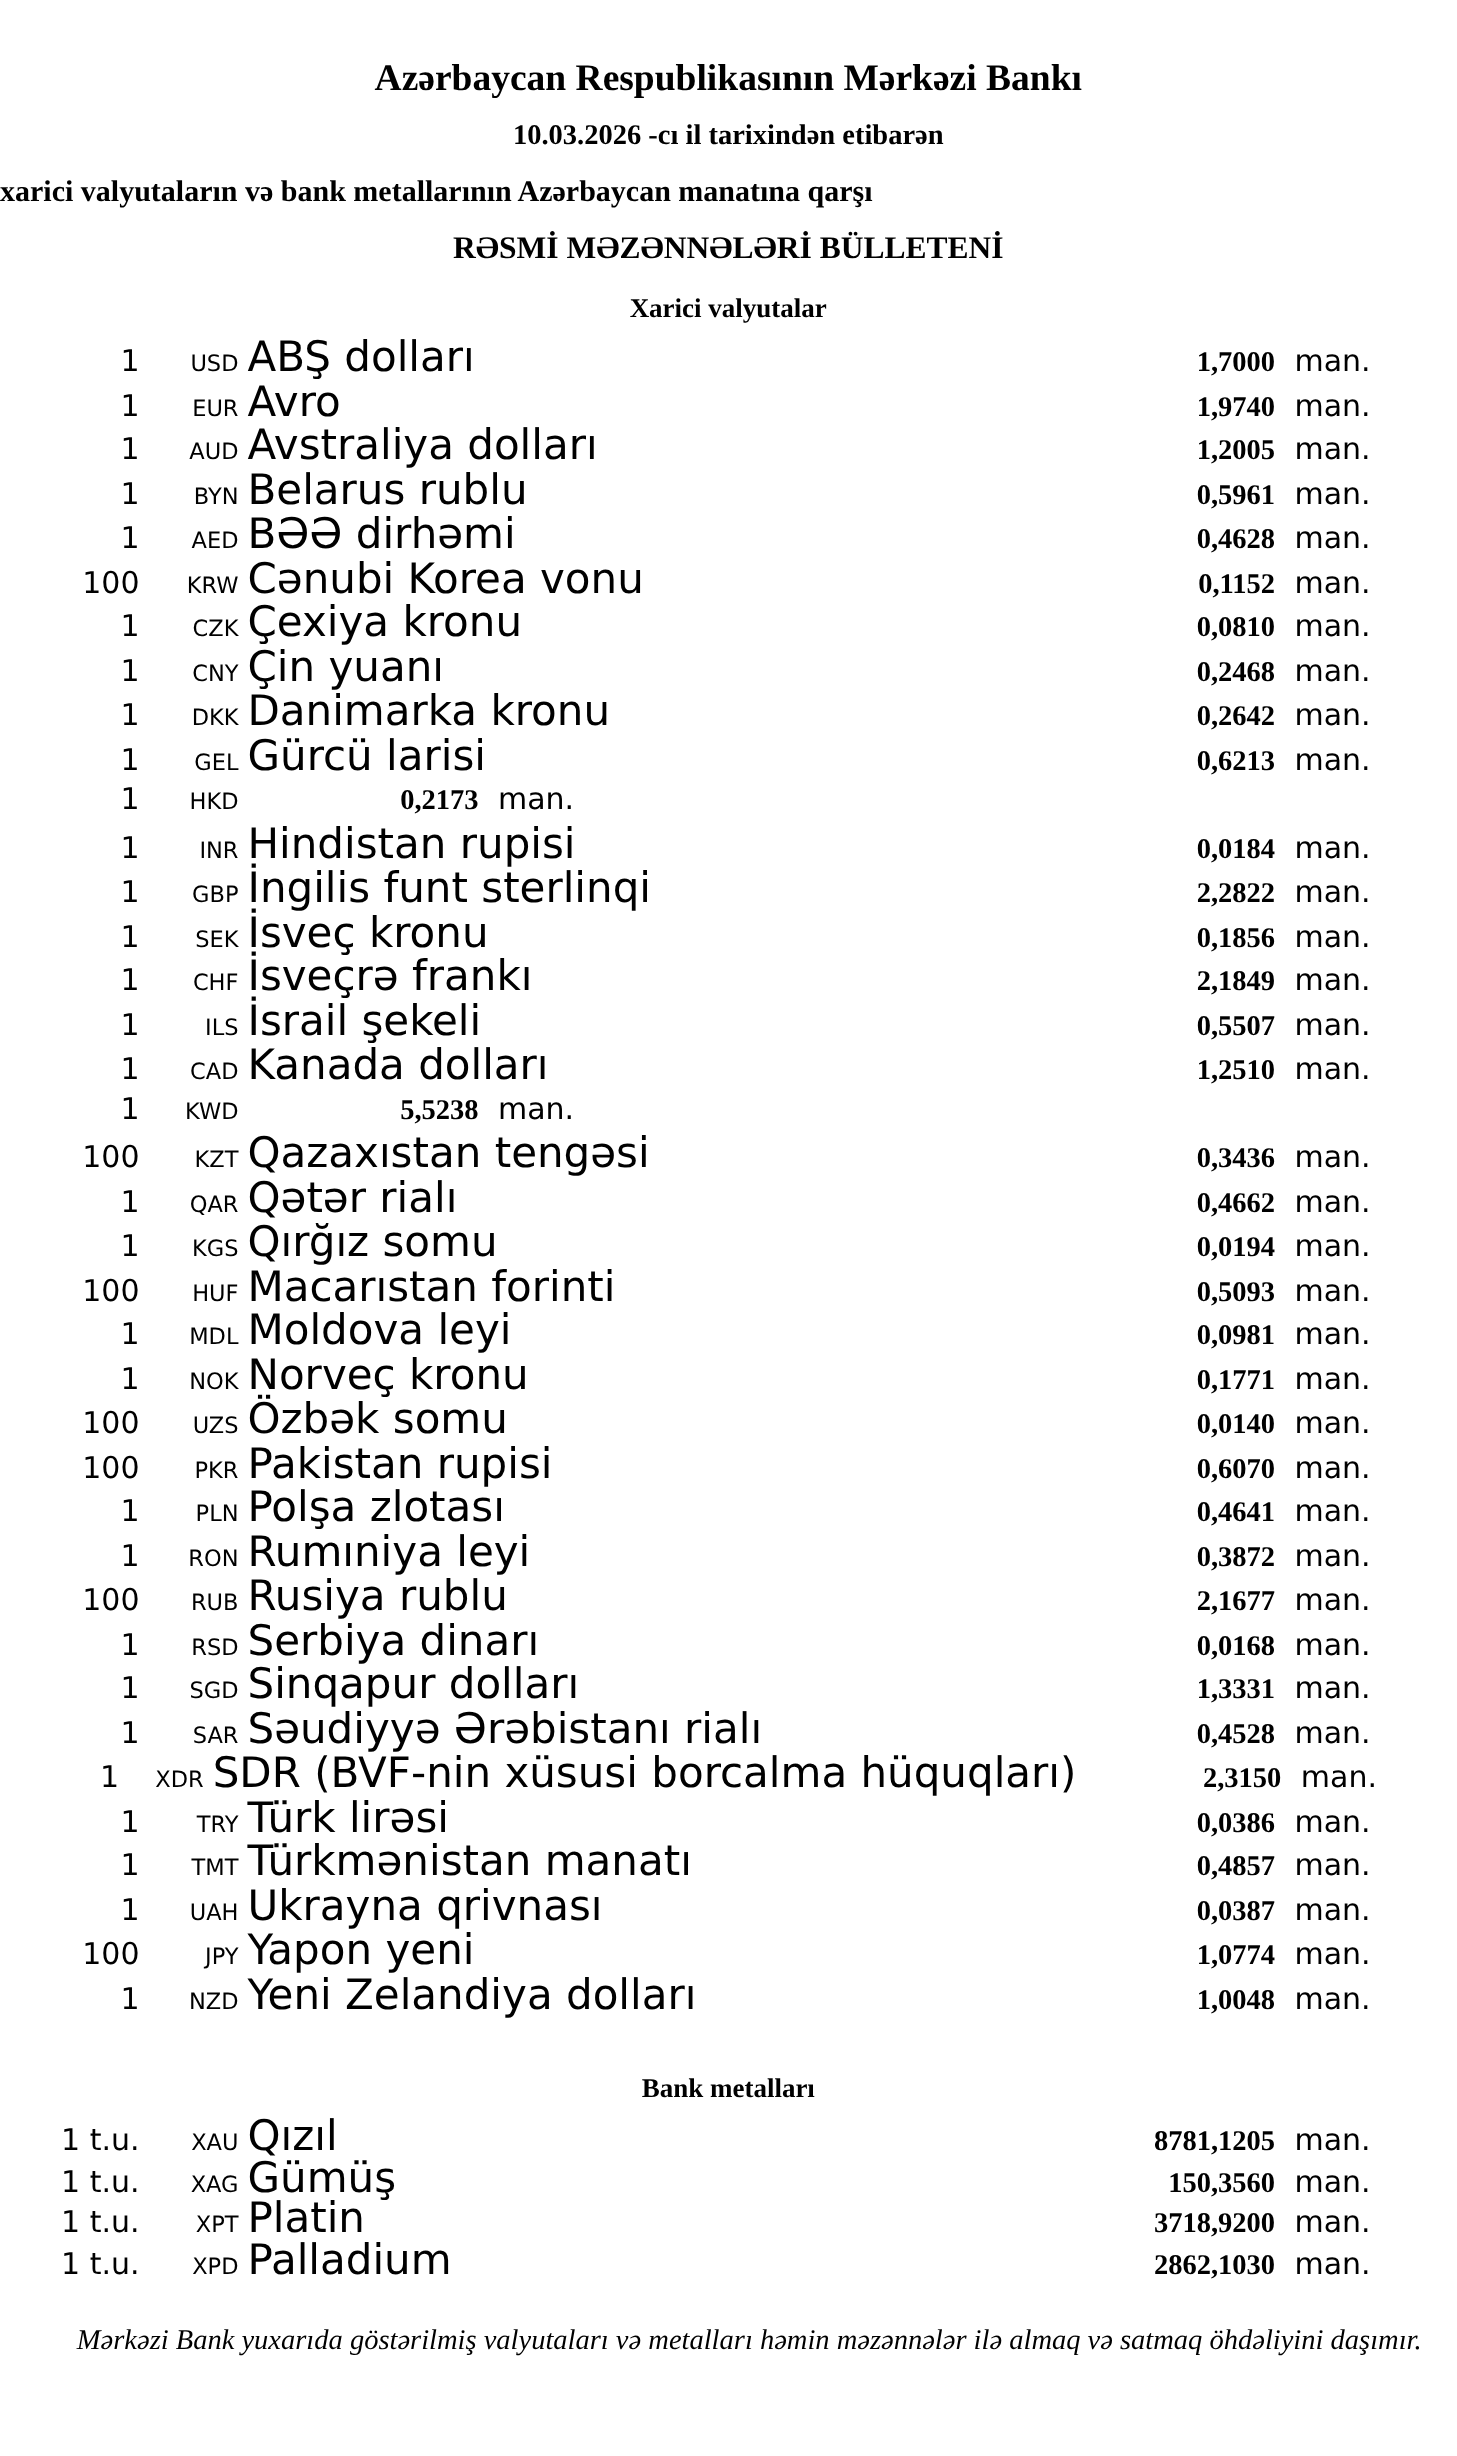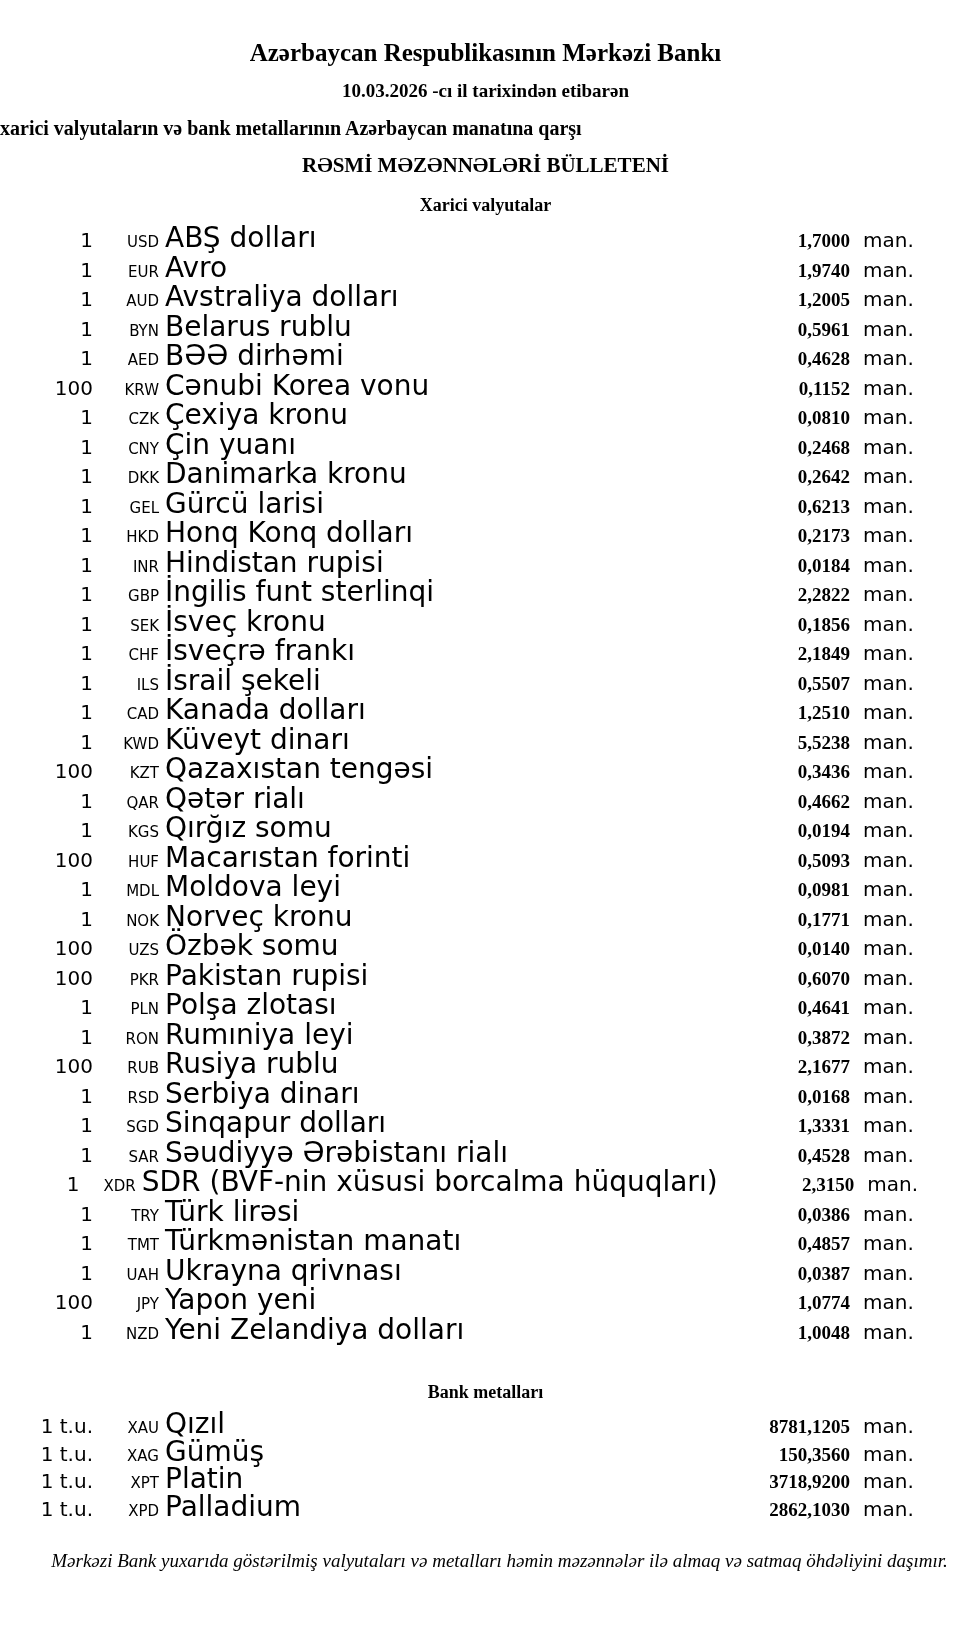--- a/index.html
+++ b/index.html
@@ -156,21 +156,20 @@
         <span class="qty">1</span>
         <span class="code">GEL</span>
         <span class="name">Gürcü larisi</span>
         <span class="rate">0,6213</span>
         <span class="unit">man.</span>
       </div>
 
       <div class="row">
         <span class="qty">1</span>
         <span class="code">HKD</span>
-        <span class="name">Honq Konq dolları</span>
         <span class="rate">0,2173</span>
         <span class="unit">man.</span>
       </div>
 
       <div class="row">
         <span class="qty">1</span>
         <span class="code">INR</span>
         <span class="name">Hindistan rupisi</span>
         <span class="rate">0,0184</span>
         <span class="unit">man.</span>
@@ -212,21 +211,20 @@
         <span class="qty">1</span>
         <span class="code">CAD</span>
         <span class="name">Kanada dolları</span>
         <span class="rate">1,2510</span>
         <span class="unit">man.</span>
       </div>
 
       <div class="row">
         <span class="qty">1</span>
         <span class="code">KWD</span>
-        <span class="name">Küveyt dinarı</span>
         <span class="rate">5,5238</span>
         <span class="unit">man.</span>
       </div>
 
       <div class="row">
         <span class="qty">100</span>
         <span class="code">KZT</span>
         <span class="name">Qazaxıstan tengəsi</span>
         <span class="rate">0,3436</span>
         <span class="unit">man.</span>

